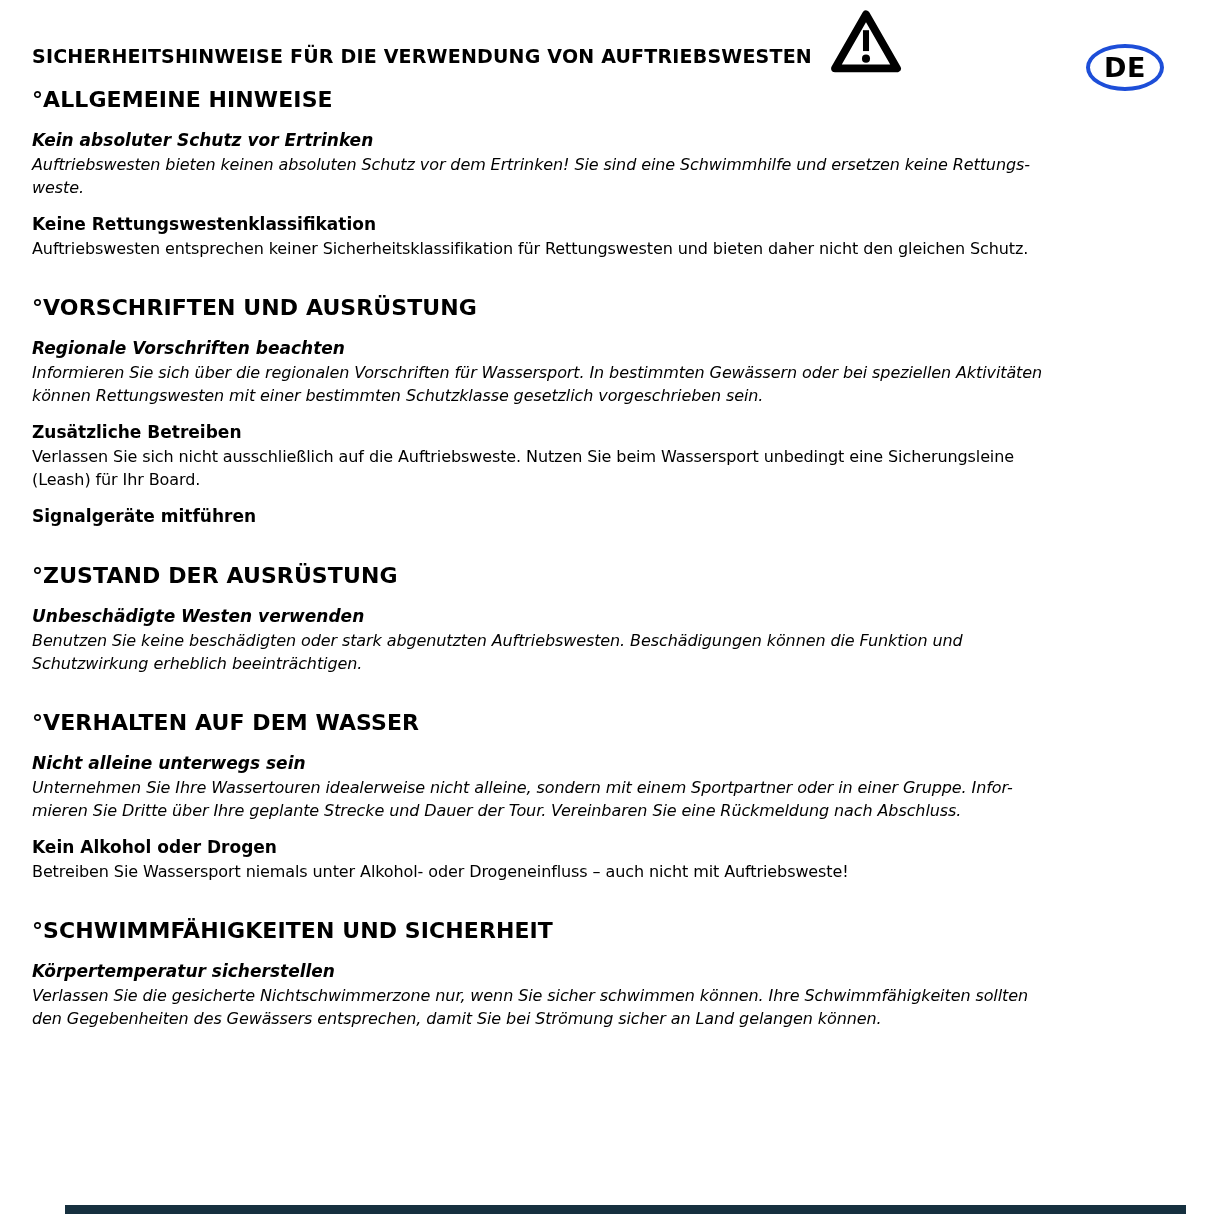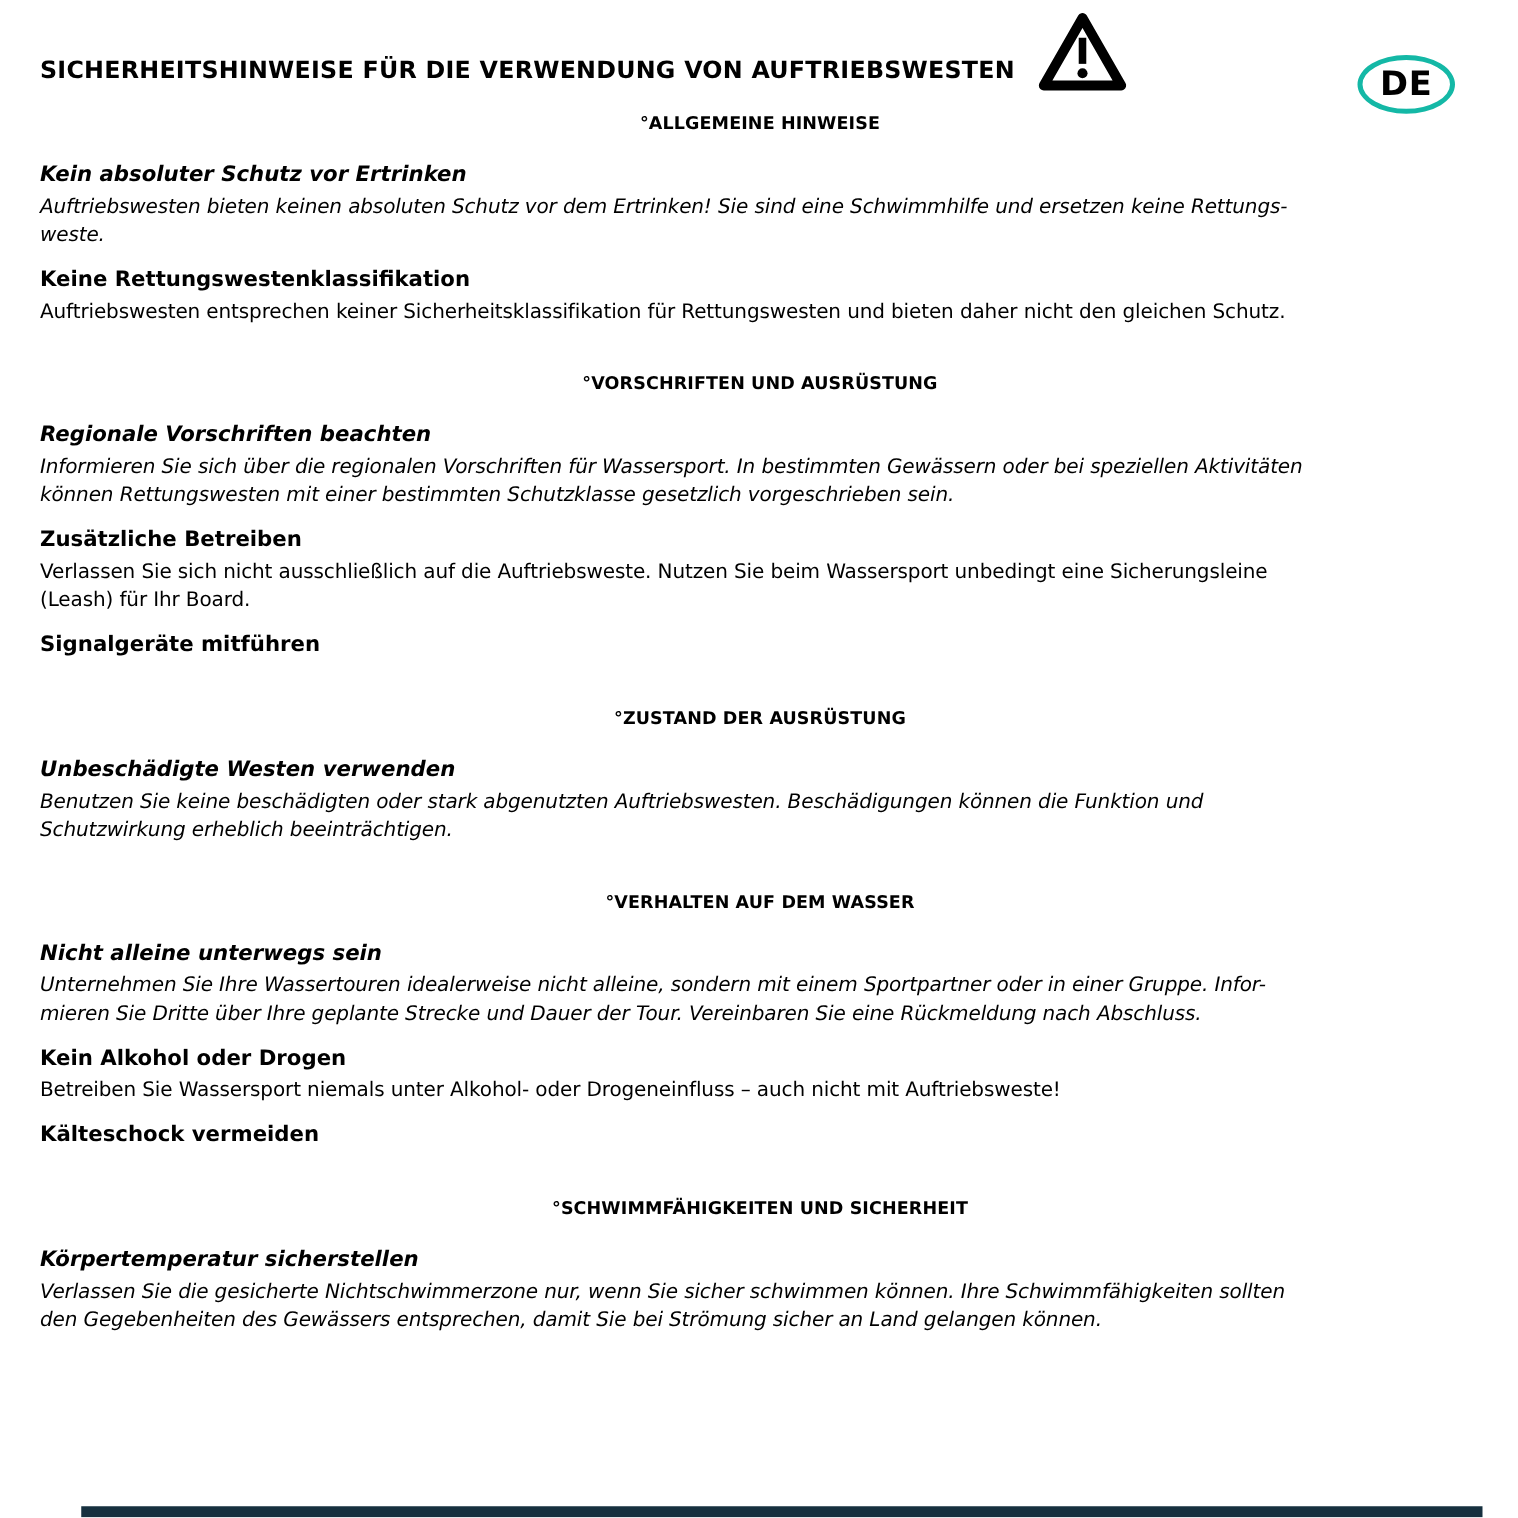--- a/index.html
+++ b/index.html
@@ -16,26 +16,25 @@
 
   h1.doc-title {
     font-size: 19px;
     font-weight: bold;
     line-height: 23px;
     letter-spacing: 0.2px;
     margin: 0;
     max-width: 800px;
   }
   h2.sec-title {
-    font-size: 14px;
+    font-size: 22px;
     font-weight: bold;
     line-height: 23px;
     margin: 36px 0 0 0;
     letter-spacing: 0.1px;
-    text-align: center;
   }
   section.first h2.sec-title { margin-top: 20px; }
   .item { margin-top: 14px; }
   h2.sec-title + .item { margin-top: 18px; font-style: italic; }
   h3.item-heading {
     font-size: 17px;
     font-weight: bold;
     line-height: 23px;
     margin: 0;
   }
@@ -56,21 +55,21 @@
     height: 70px;
   }
   .warning-triangle svg { width: 100%; height: 100%; display: block; }
 
   .lang-badge {
     position: absolute;
     left: 1086px;
     top: 44px;
     width: 78px;
     height: 47px;
-    border: 4px solid #14b8a6;
+    border: 4px solid #1d4ed8;
     border-radius: 50%;
     box-sizing: border-box;
     display: flex;
     align-items: center;
     justify-content: center;
     font-weight: bold;
     font-size: 27px;
     letter-spacing: 0.5px;
   }
 
@@ -147,21 +146,20 @@
       <div class="item">
         <h3 class="item-heading">Nicht alleine unterwegs sein</h3>
         <p class="item-body">Unternehmen Sie Ihre Wassertouren idealerweise nicht alleine, sondern mit einem Sportpartner oder in einer Gruppe. Infor-
 mieren Sie Dritte über Ihre geplante Strecke und Dauer der Tour. Vereinbaren Sie eine Rückmeldung nach Abschluss.</p>
       </div>
       <div class="item">
         <h3 class="item-heading">Kein Alkohol oder Drogen</h3>
         <p class="item-body">Betreiben Sie Wassersport niemals unter Alkohol- oder Drogeneinfluss – auch nicht mit Auftriebsweste!</p>
       </div>
       <div class="item">
-        <h3 class="item-heading">Kälteschock vermeiden</h3>
       </div>
     </section>
 
     <section>
       <h2 class="sec-title">°SCHWIMMFÄHIGKEITEN UND SICHERHEIT</h2>
       <div class="item">
         <h3 class="item-heading">Körpertemperatur sicherstellen</h3>
         <p class="item-body">Verlassen Sie die gesicherte Nichtschwimmerzone nur, wenn Sie sicher schwimmen können. Ihre Schwimmfähigkeiten sollten
 den Gegebenheiten des Gewässers entsprechen, damit Sie bei Strömung sicher an Land gelangen können.</p>
       </div>

